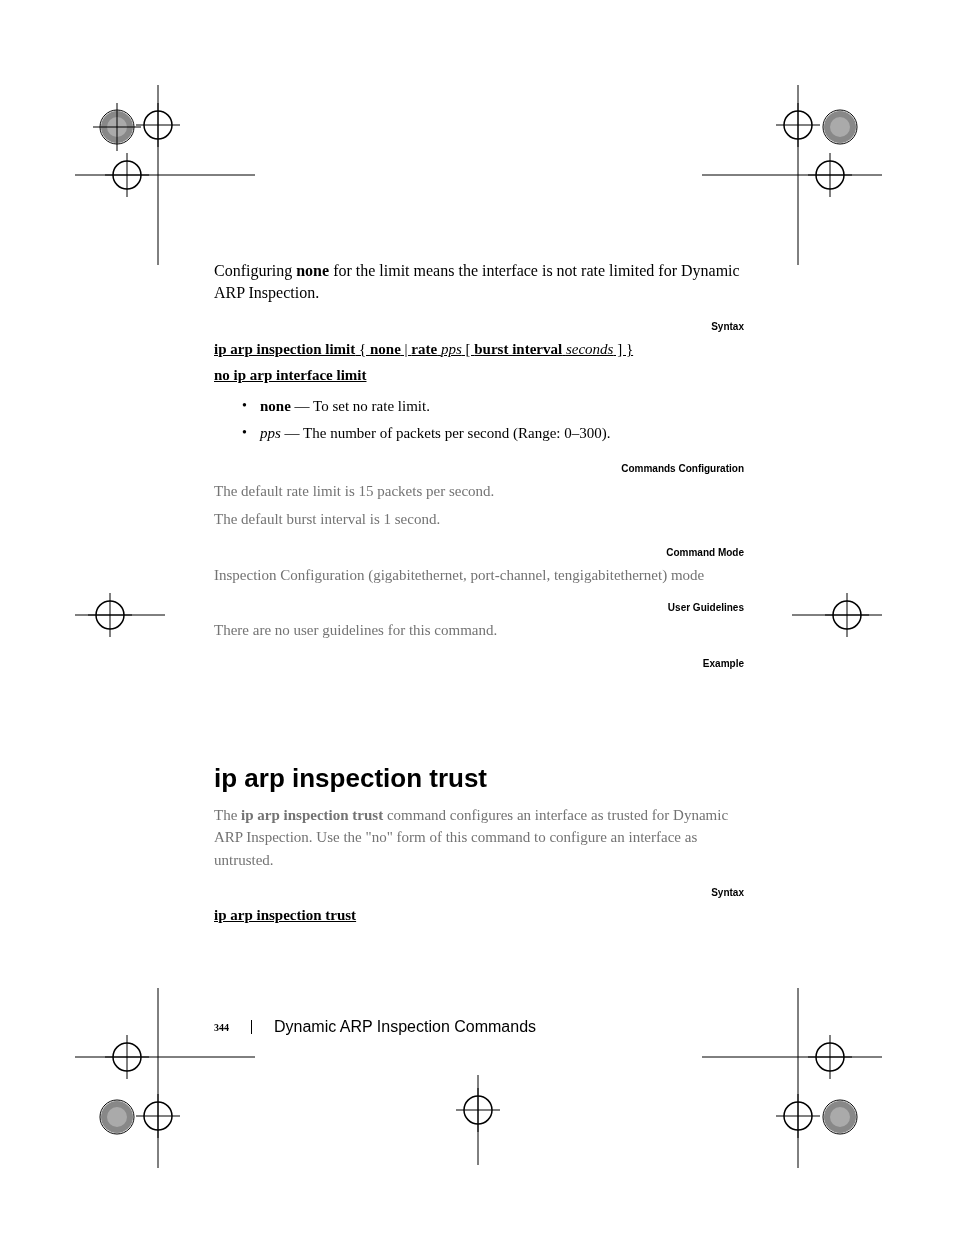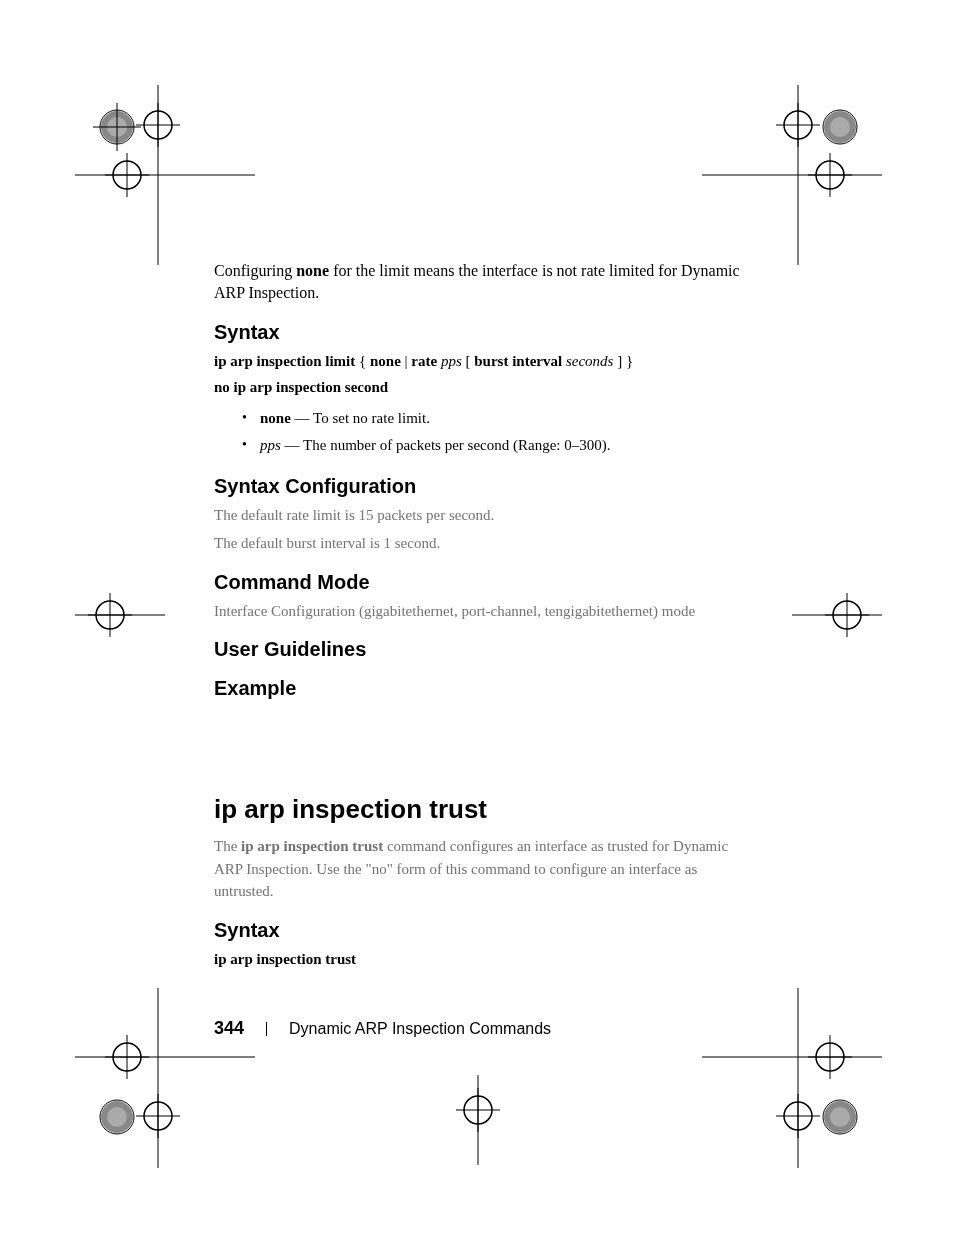--- a/index.html
+++ b/index.html
@@ -22,30 +22,32 @@
     }
     .intro-text {
       font-size: 16px;
       line-height: 1.4;
       color: #000;
       margin-bottom: 14px;
     }
     .section-heading {
       font-family: Arial, Helvetica, sans-serif;
       font-weight: bold;
-      font-size: 20px;
+      font-size: 10px;
       color: #000;
       margin-top: 16px;
       margin-bottom: 6px;
+      text-align: right;
     }
     .syntax-line {
       font-size: 15px;
       line-height: 1.5;
       color: #000;
       margin-bottom: 4px;
+      text-decoration: underline;
     }
     .bold {
       font-weight: bold;
     }
     .italic {
       font-style: italic;
     }
     .bullet-list {
       list-style: none;
       margin-top: 6px;
@@ -82,23 +84,23 @@
       position: absolute;
       left: 214px;
       top: 1018px;
       width: 530px;
       font-size: 13px;
       color: #000;
       display: flex;
       align-items: center;
     }
     .page-number {
-      font-family: Liberation Sans, sans-serif;
-      font-weight: bold;
-      font-size: 18px;
+      font-family: Liberation Serif, serif;
+      font-weight: bold;
+      font-size: 10px;
     }
     .footer-divider {
       width: 1px;
       height: 14px;
       background: #000;
       margin: 0 22px;
     }
     .footer-text {
       font-family: Arial, Helvetica, sans-serif;
       font-size: 16px;
@@ -207,35 +209,36 @@
 
 <div class="content">
   <p class="intro-text">
     <span>Configuring </span><span class="bold">none</span><span> for the limit means the interface is not rate limited for Dynamic ARP Inspection.</span>
   </p>
 
   <div class="section-heading">Syntax</div>
   <p class="syntax-line">
     <span class="bold">ip arp inspection limit</span><span> { </span><span class="bold">none</span><span> | </span><span class="bold">rate</span><span> </span><span class="italic">pps</span><span> [ </span><span class="bold">burst interval</span><span> </span><span class="italic">seconds</span><span> ] }</span>
   </p>
-  <p class="syntax-line bold">no ip arp inspection second</p>
+  <p class="syntax-line bold">no ip arp interface limit</p>
 
   <ul class="bullet-list">
     <li><span class="bold">none</span><span> — To set no rate limit.</span></li>
     <li><span class="italic">pps</span><span> — The number of packets per second (Range: 0–300).</span></li>
   </ul>
 
-  <div class="section-heading">Syntax Configuration</div>
+  <div class="section-heading">Commands Configuration</div>
   <p class="body-text">The default rate limit is 15 packets per second.</p>
   <p class="body-text">The default burst interval is 1 second.</p>
 
   <div class="section-heading">Command Mode</div>
-  <p class="body-text">Interface Configuration (gigabitethernet, port-channel, tengigabitethernet) mode</p>
+  <p class="body-text">Inspection Configuration (gigabitethernet, port-channel, tengigabitethernet) mode</p>
 
   <div class="section-heading">User Guidelines</div>
+  <p class="body-text">There are no user guidelines for this command.</p>
 
   <div class="section-heading">Example</div>
 
   <div class="command-title">ip arp inspection trust</div>
   <p class="body-text">
     <span>The </span><span class="bold">ip arp inspection trust</span><span> command configures an interface as trusted for Dynamic ARP Inspection. Use the "no" form of this command to configure an interface as untrusted.</span>
   </p>
 
   <div class="section-heading">Syntax</div>
   <p class="syntax-line bold">ip arp inspection trust</p>

